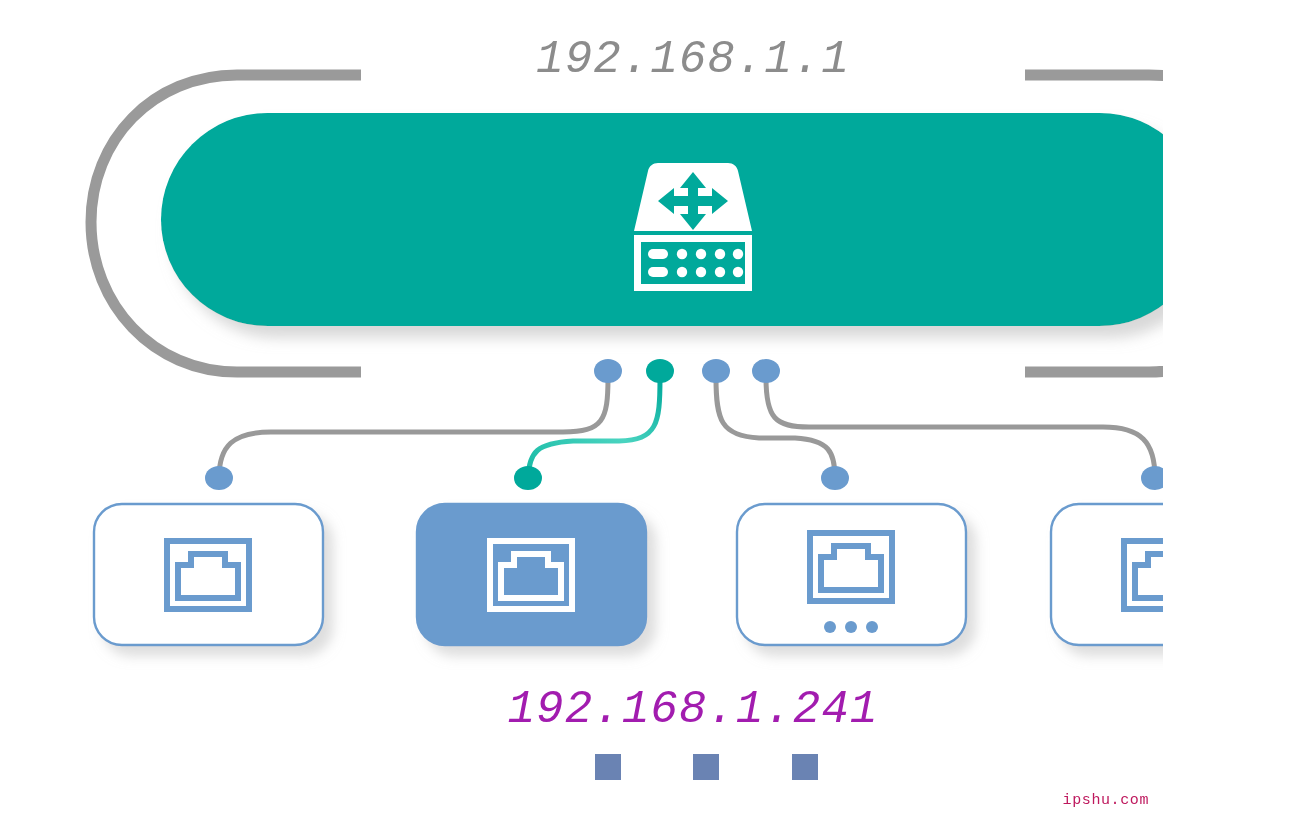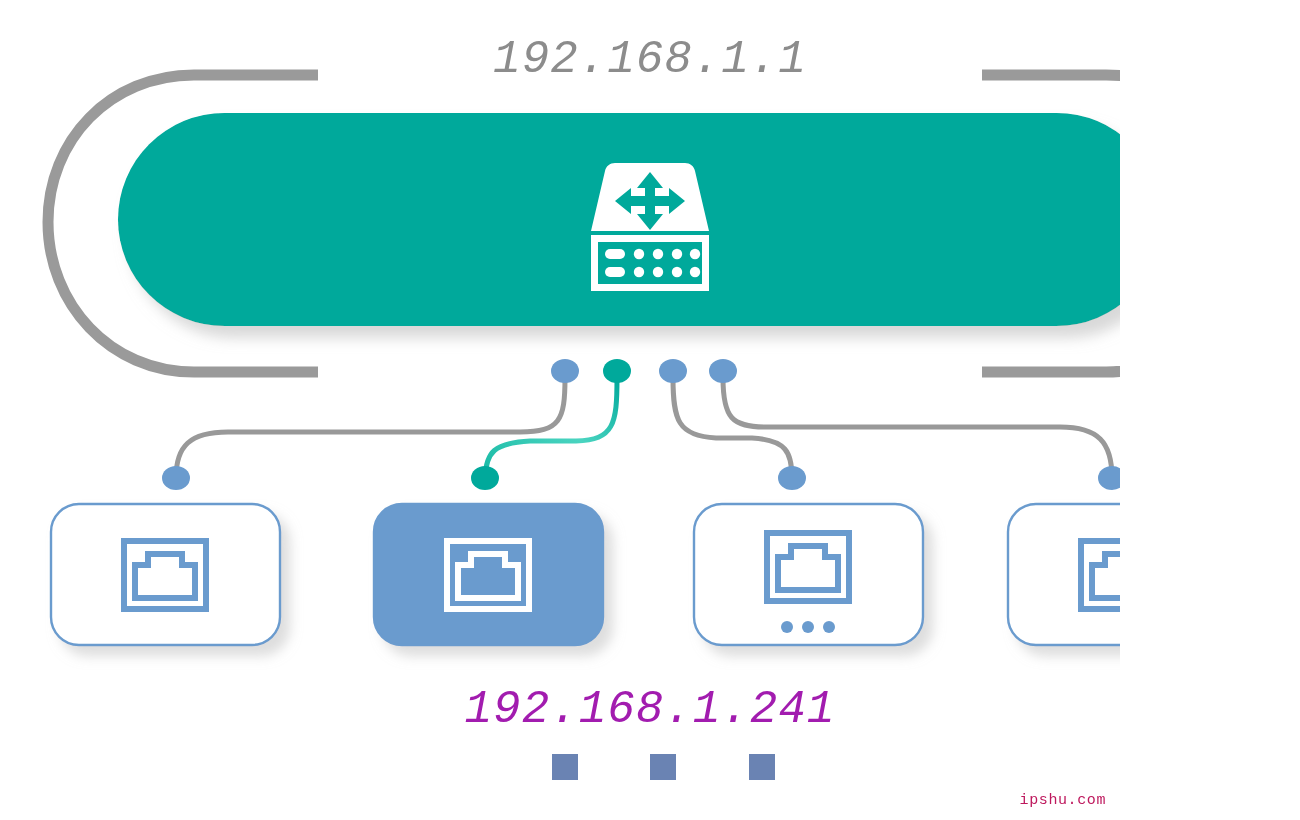--- a/index.html
+++ b/index.html
@@ -10,20 +10,21 @@
   }
   body {
     font-family: "Liberation Mono", "DejaVu Sans Mono", monospace;
   }
   #stage {
     position: relative;
     width: 1120px;
     height: 820px;
     background: #ffffff;
     overflow: hidden;
+    margin-left: 43px;
   }
   #diagram-svg {
     position: absolute;
     left: 0;
     top: 0;
     width: 1300px;
     height: 820px;
     display: block;
   }
   .label-ip {

